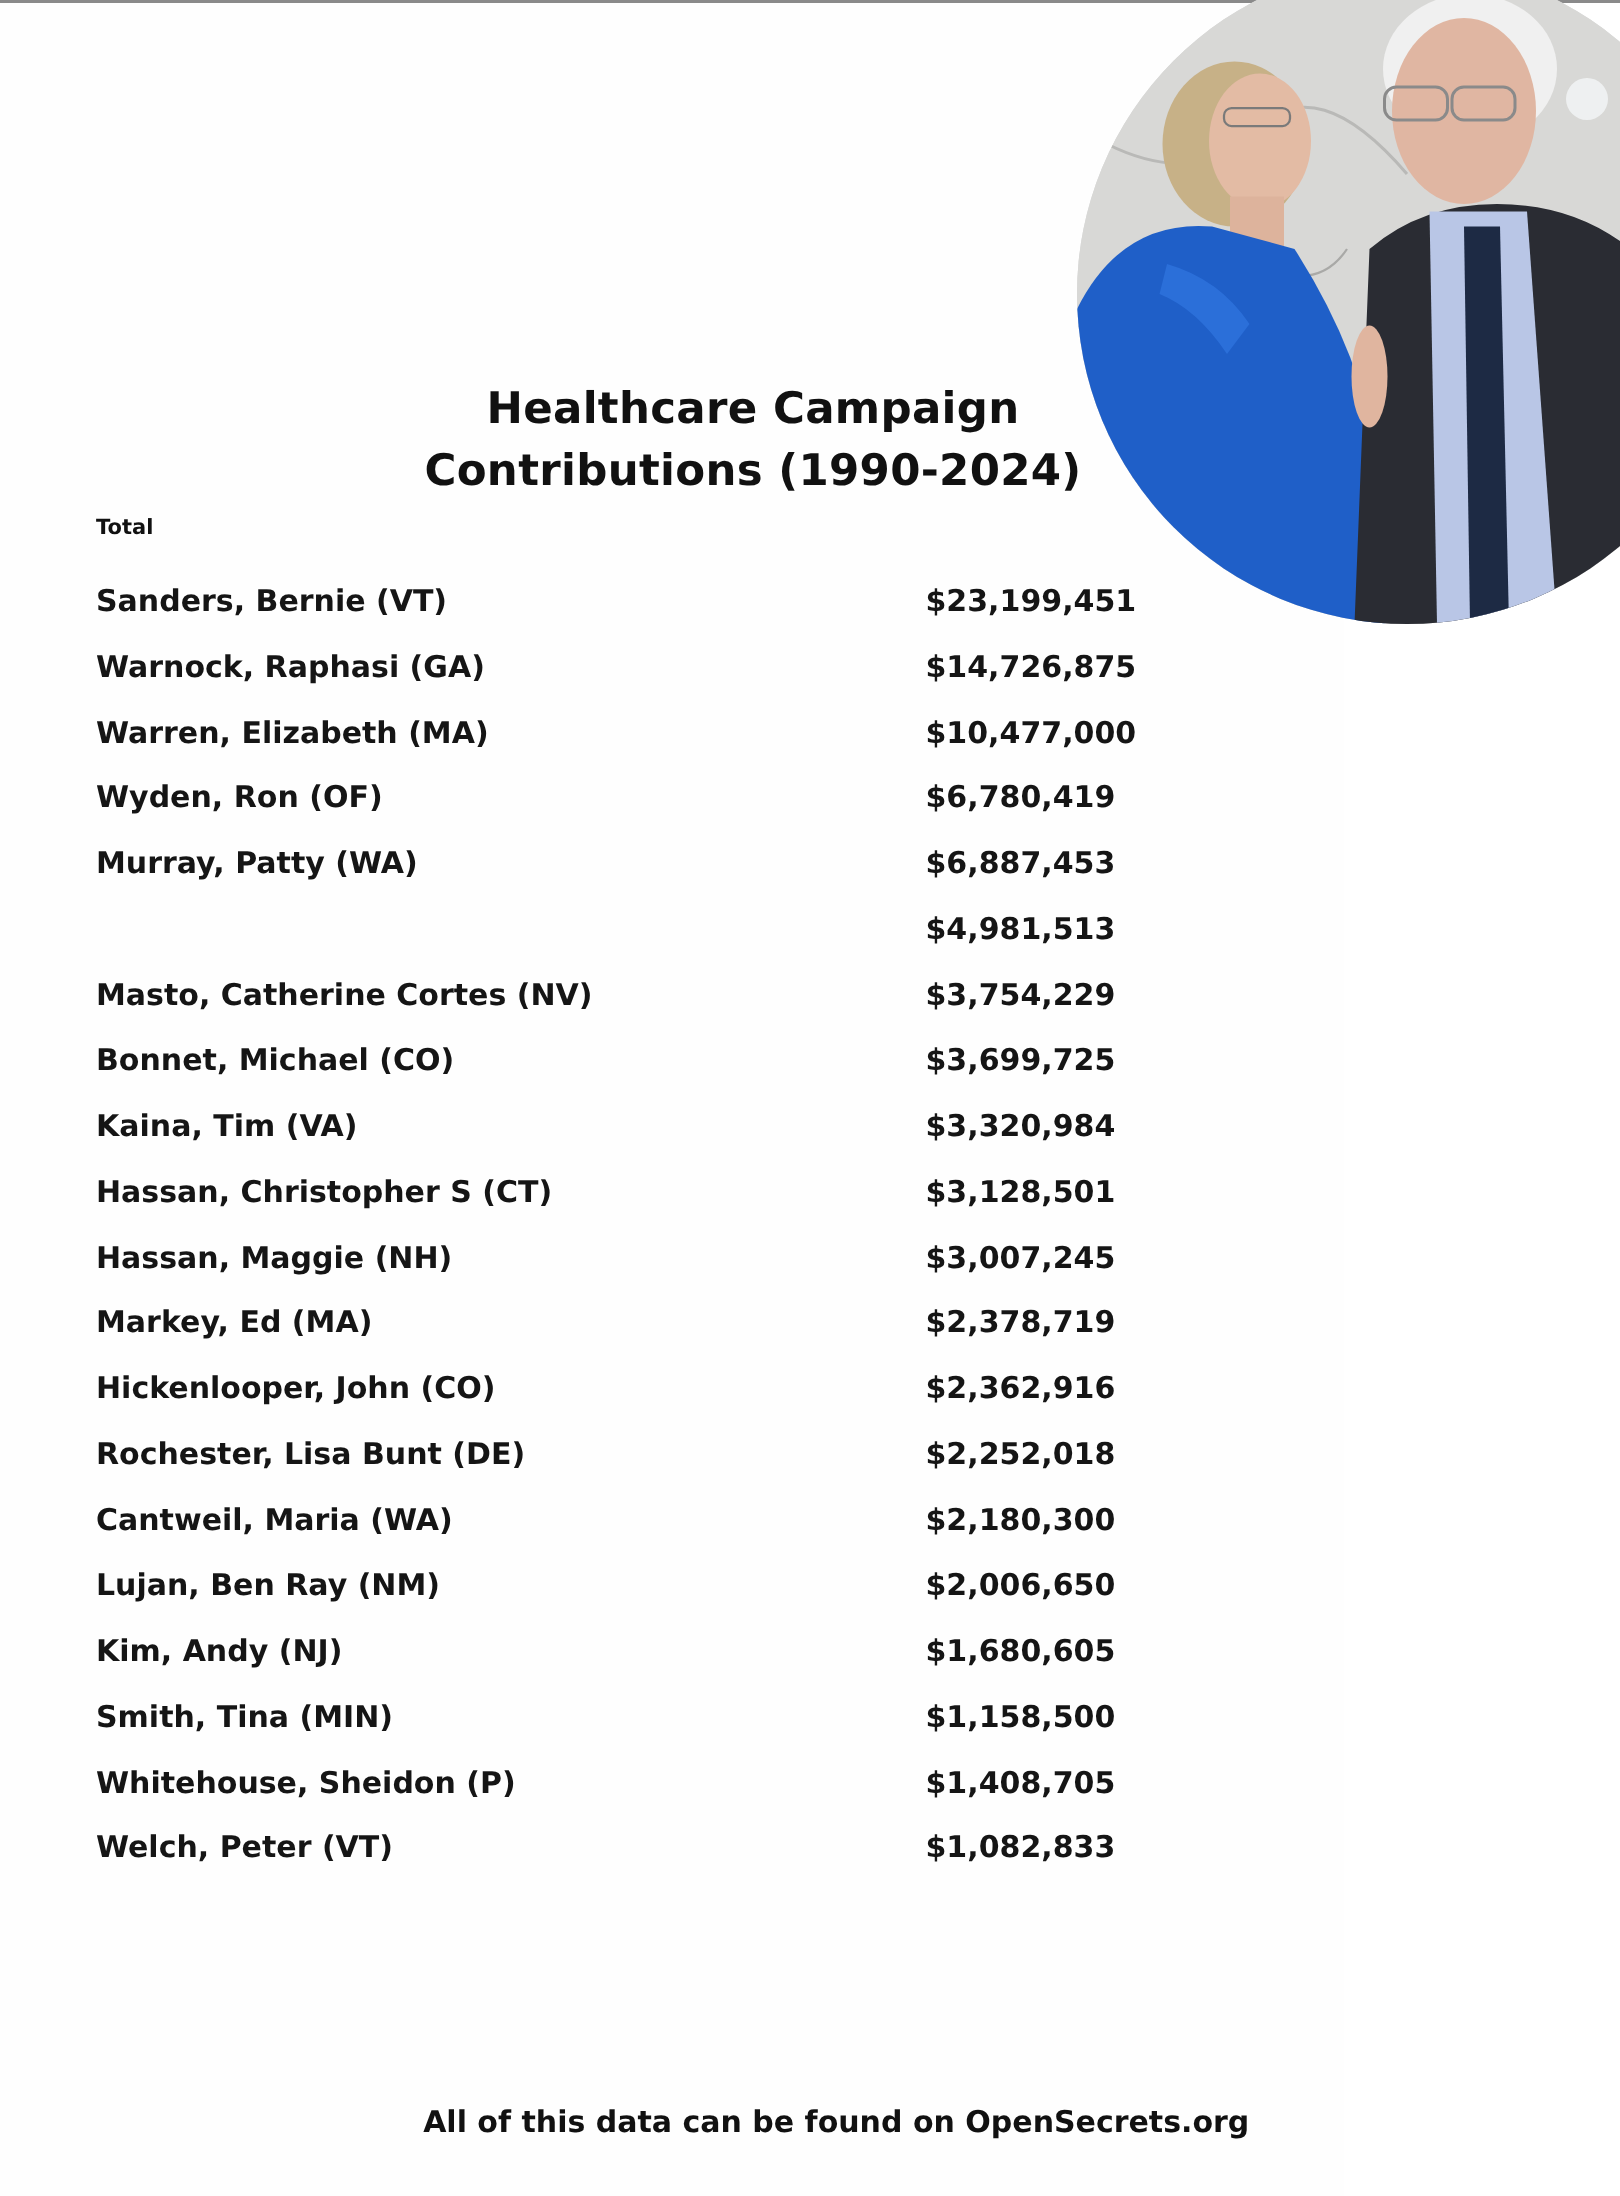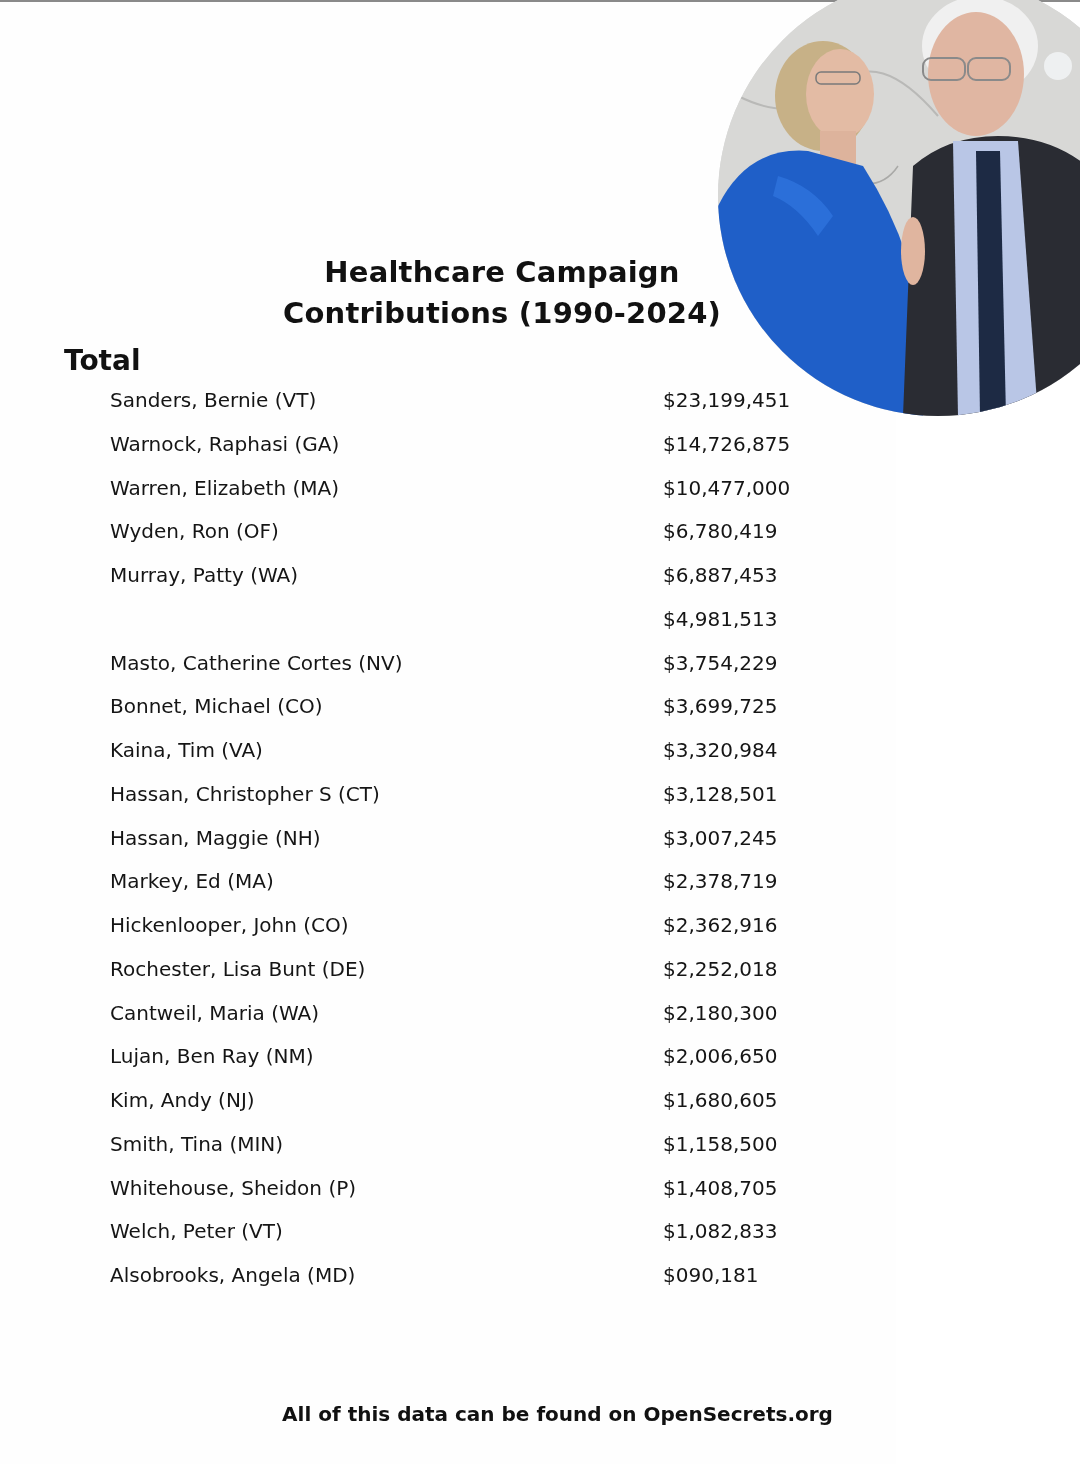--- a/index.html
+++ b/index.html
@@ -33,33 +33,32 @@
     font-size: 29px;
     line-height: 41px;
     color: #111;
     letter-spacing: 0.2px;
   }
 
   .col-header {
     position: absolute;
     left: 64px; top: 344px;
     font-weight: bold;
-    font-size: 28px;
+    font-size: 14px;
     color: #111;
   }
 
   .rows { position: absolute; left: 64px; top: 385px; width: 760px; }
   .row {
     position: relative;
     height: 43.75px;
-    font-weight: normal;
+    font-weight: bold;
     font-size: 20px;
     line-height: 30px;
     color: #151515;
-    margin-left: 46px;
   }
   .row .name { position: absolute; left: 0; top: 0; white-space: nowrap; }
   .row .amount { position: absolute; left: 553px; top: 0; white-space: nowrap; text-align: right; }
 
   .footer {
     position: absolute;
     left: 0; top: 1402px;
     width: 1115px;
     text-align: center;
     font-weight: bold;
@@ -187,20 +186,16 @@
         <span class="amount">$1,158,500</span>
       </div>
     <div class="row">
         <span class="name">Whitehouse, Sheidon (P)</span>
         <span class="amount">$1,408,705</span>
       </div>
     <div class="row">
         <span class="name">Welch, Peter (VT)</span>
         <span class="amount">$1,082,833</span>
       </div>
-    <div class="row">
-        <span class="name">Alsobrooks, Angela (MD)</span>
-        <span class="amount">$090,181</span>
-      </div>
   </div>
 
   <div class="footer">All of this data can be found on OpenSecrets.org</div>
 </div>
 
 </body></html>

